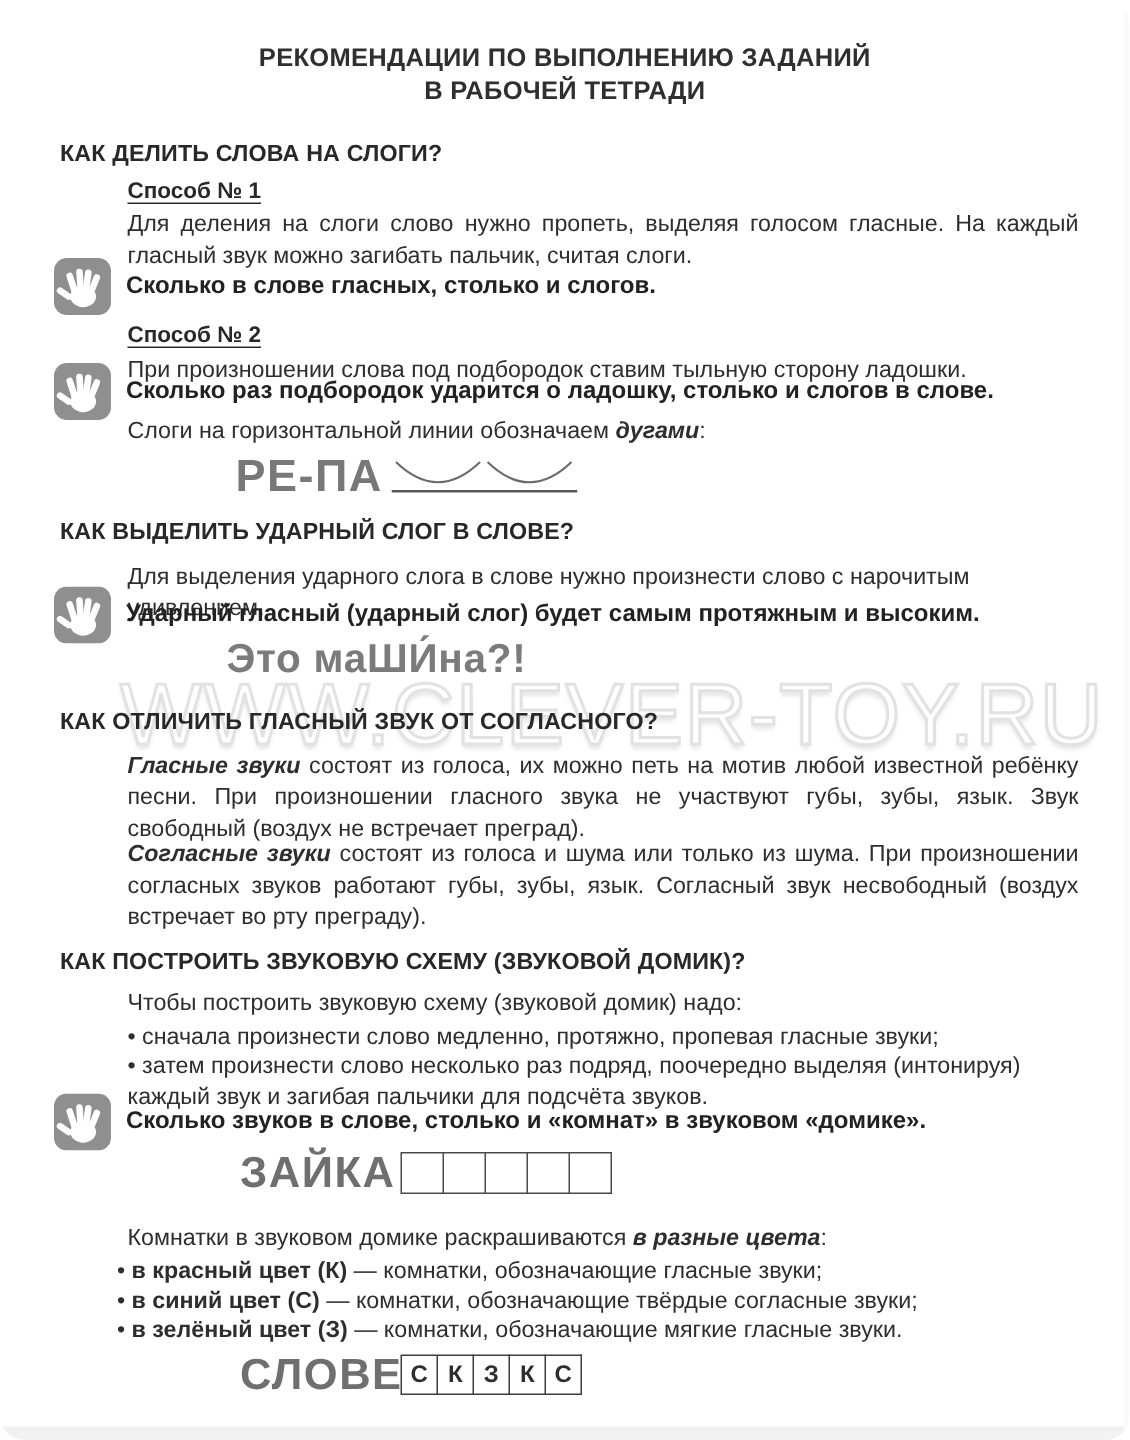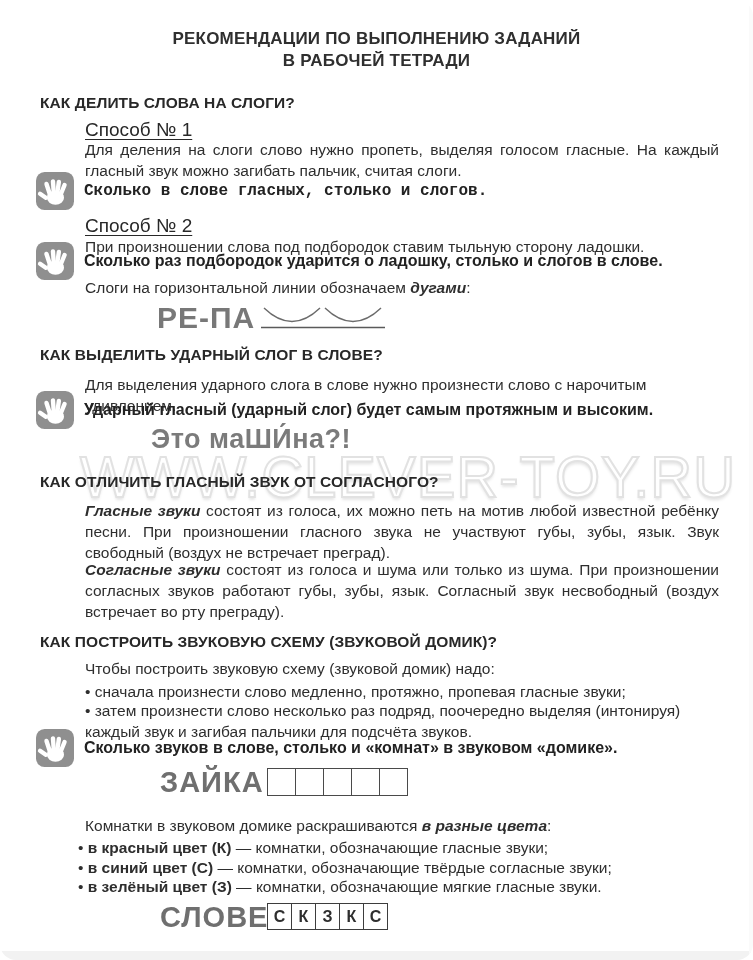--- a/index.html
+++ b/index.html
@@ -8,28 +8,28 @@
     font-family:"Liberation Sans","DejaVu Sans",sans-serif;color:#2e2e2e;border-radius:16px;
   }
   .abs{position:absolute;}
   .title{top:28px;left:0;width:753px;text-align:center;font-size:17px;font-weight:bold;
     line-height:22px;color:#2f2f2f;letter-spacing:.2px;}
   .h{font-size:15.5px;font-weight:bold;color:#282828;letter-spacing:.1px;white-space:nowrap;}
   .h1{top:94px;left:40px;text-align:right;}
   .h2{top:346px;left:40px;}
   .h3{top:473px;left:40px;z-index:2;}
   .h4{top:633px;left:40px;}
-  .way-label{font-size:19px;font-weight:normal;color:#282828;text-decoration:underline;text-underline-offset:3px;}
+  .way-label{font-size:15px;font-weight:bold;color:#282828;text-decoration:underline;text-underline-offset:3px;}
   .way1-label{top:119px;left:85px;}
   .way2-label{top:215px;left:85px;}
   .body-text{font-size:15.5px;line-height:21px;color:#2e2e2e;width:634px;text-align:justify;}
   .way1-text{top:139px;left:85px;}
   .way2-text{top:236px;left:85px;width:640px;text-align:left;}
   .hand-row{display:flex;align-items:center;gap:10px;left:36px;z-index:2;}
-  .hand-row1{top:172px;font-family:Liberation Mono, monospace;}
+  .hand-row1{top:172px;}
   .hand-row2{top:242px;}
   .hand-row3{top:391px;}
   .hand-row4{top:729px;}
   .hand-badge{width:38px;height:38px;flex:0 0 38px;}
   .rule{font-size:16px;font-weight:bold;color:#222;white-space:nowrap;}
   .arcs-caption{top:277px;left:85px;font-size:15.5px;}
   .gray-word{font-weight:bold;color:#787878;letter-spacing:1px;}
   .repa-word{top:301px;left:157px;font-size:30px;}
   .repa-arcs{top:304px;left:261px;}
   .s2-text{top:374px;left:85px;width:645px;text-align:left;}

